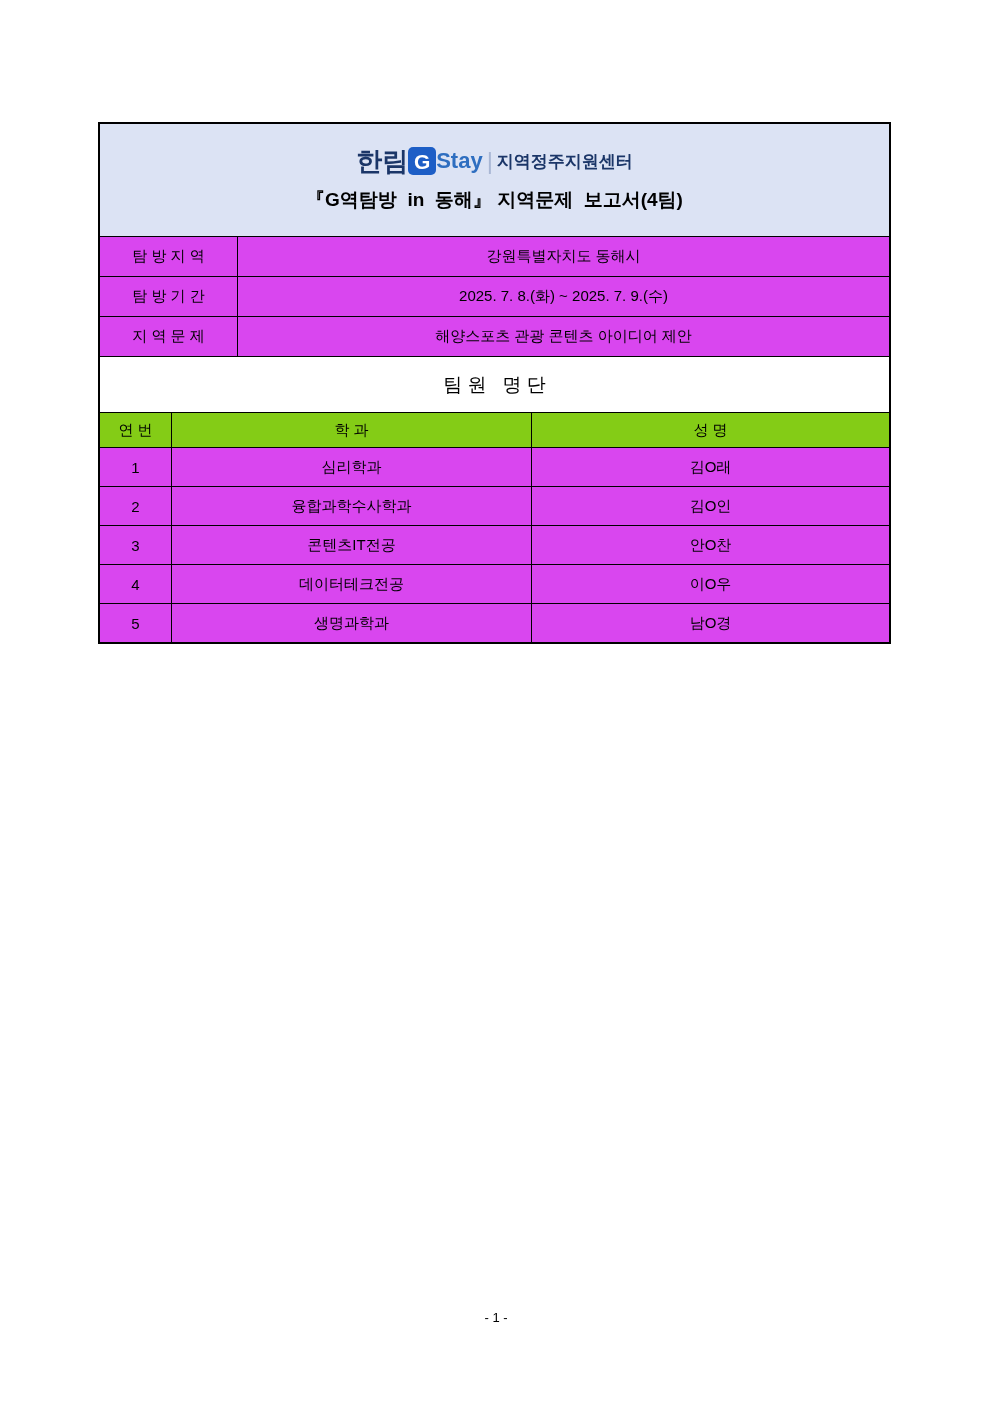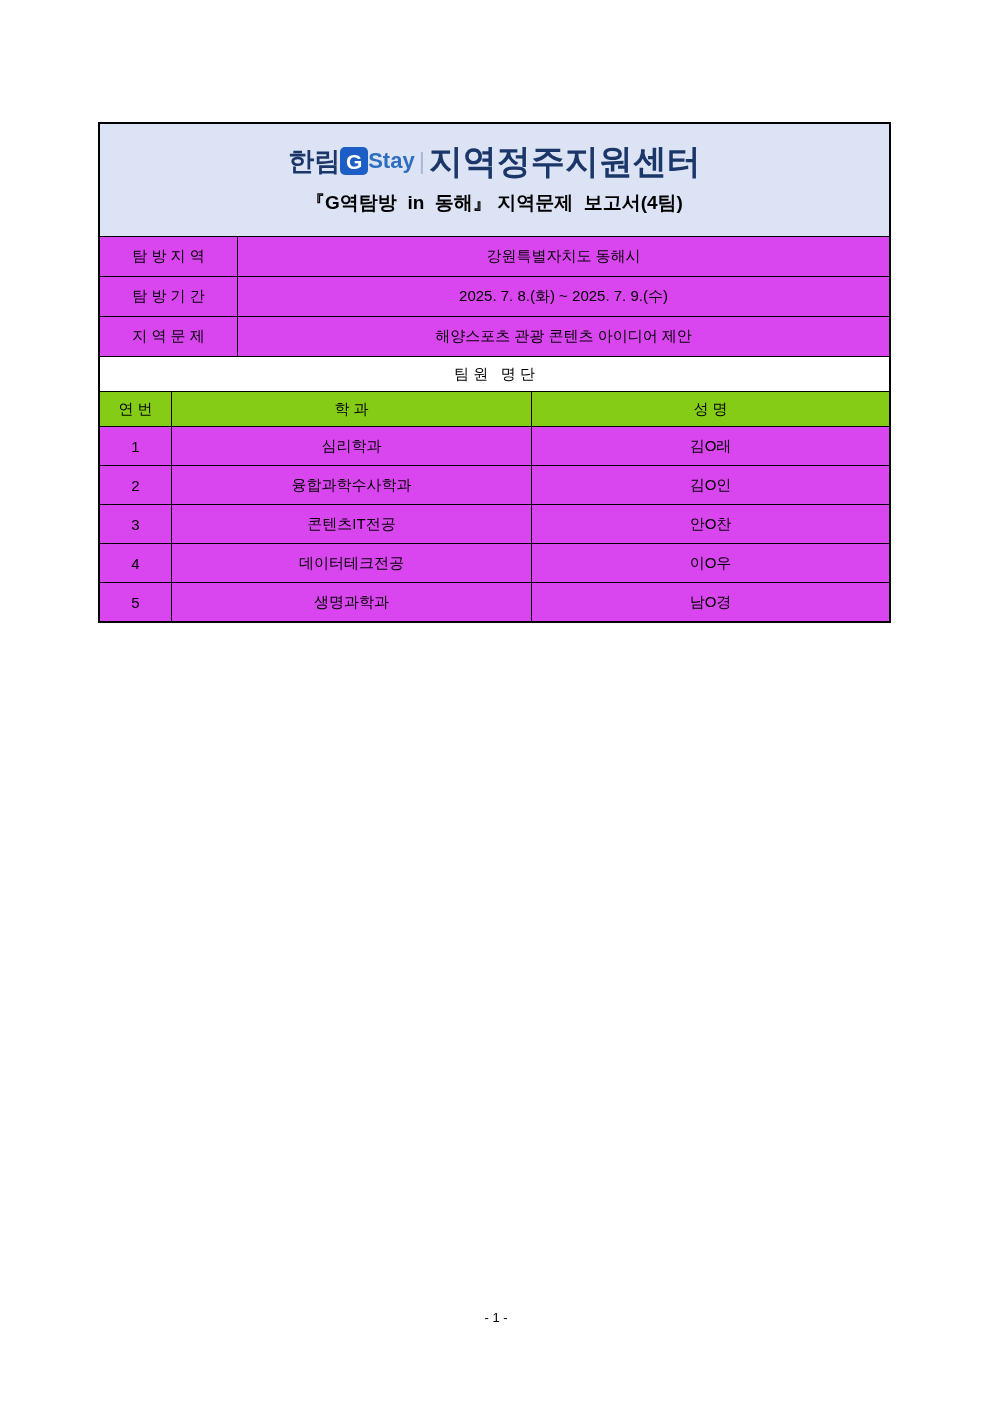--- a/index.html
+++ b/index.html
@@ -60,21 +60,21 @@
     font-weight: bold;
     color: #2e6ec0;
   }
   .logo-sep {
     font-size: 24px;
     font-weight: normal;
     color: #a9b7d4;
     margin: 0 4px;
   }
   .logo-center-name {
-    font-size: 34px;
+    font-size: 17px;
     font-weight: bold;
     color: #1b3668;
     white-space: pre;
   }
   .banner-title {
     font-size: 19px;
     font-weight: 600;
     color: #000000;
     white-space: pre;
   }
@@ -94,26 +94,26 @@
     white-space: pre;
     background: #d946ef;
   }
   .cell-label {
     width: 138px;
     border-right: 1px solid #000000;
   }
   .cell-value { flex: 1; }
 
   .team-row {
-    height: 35px;
+    height: 56px;
     border-top: 1px solid #000000;
     display: flex;
     align-items: center;
     justify-content: center;
-    font-size: 15px;
+    font-size: 19px;
     white-space: pre;
     background: #ffffff;
   }
 
   
   .mheader-row { height: 35px; }
   .mheader-row .cell { background: #84cc16; }
   .member-row { height: 39px; }
   .col-no {
     width: 72px;

